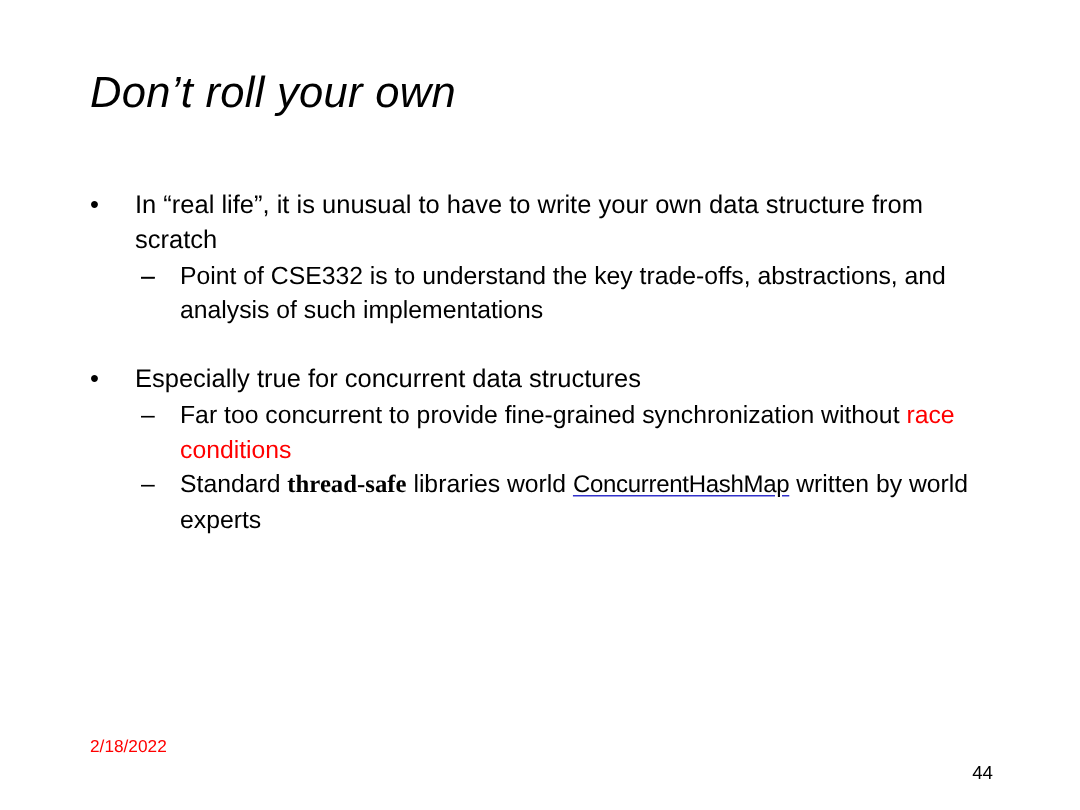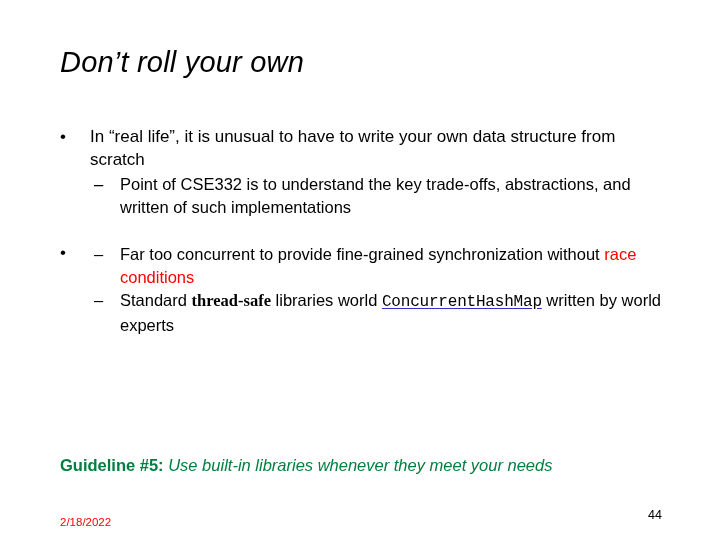--- a/index.html
+++ b/index.html
@@ -67,21 +67,21 @@
     height: 22px;
   }
   .red-text {
     color: #ff0000;
   }
   .bold-text {
     font-weight: bold;
     font-family: Liberation Serif, serif;
   }
   .mono-underline {
-    font-family: Liberation Mono, monospace;
+    font-family: Liberation Sans, sans-serif;
     font-size: 16px;
     letter-spacing: -0.2px;
     text-decoration: underline;
     text-decoration-color: #3333cc;
     text-underline-offset: 2px;
   }
   .guideline {
     position: absolute;
     left: 60px;
     top: 456px;
@@ -90,21 +90,21 @@
   }
   .guideline .g-label {
     font-weight: bold;
   }
   .guideline .g-text {
     font-style: italic;
   }
   .footer-date {
     position: absolute;
     left: 60px;
-    top: 516px;
+    top: 492px;
     font-size: 11.5px;
     color: #ff0000;
   }
   .footer-page {
     position: absolute;
     right: 58px;
     top: 508px;
     font-size: 12.5px;
     color: #000000;
   }
@@ -122,41 +122,39 @@
       <span class="marker">•</span>
       <span>In “real life”, it is unusual to have to write your own data structure from scratch</span>
     </div>
 
     <div class="bullet-l2">
       <span class="marker">–</span>
     </div>
 
     <div class="bullet-l2">
       <span class="marker">–</span>
-      <span>Point of CSE332 is to understand the key trade-offs, abstractions, and written of such implementations</span>
+      <span>Point of CSE332 is to understand the key trade-offs, abstractions, and analysis of such implementations</span>
     </div>
 
     <div class="gap"></div>
 
     <div class="bullet-l1">
       <span class="marker">•</span>
+      <span>Especially true for concurrent data structures</span>
     </div>
 
     <div class="bullet-l2">
       <span class="marker">–</span>
       <span>Far too concurrent to provide fine-grained synchronization without </span><span class="red-text">race conditions</span>
     </div>
 
     <div class="bullet-l2">
       <span class="marker">–</span>
       <span>Standard </span><span class="bold-text">thread-safe</span><span> libraries world </span><span class="mono-underline">ConcurrentHashMap</span><span> written by world experts</span>
     </div>
 
   </div>
 
-  <div class="guideline">
-    <span class="g-label">Guideline #5:</span><span class="g-text"> Use built-in libraries whenever they meet your needs</span>
-  </div>
 
   <div class="footer-date">2/18/2022</div>
   <div class="footer-page">44</div>
 
 </div>
 
 </body></html>

